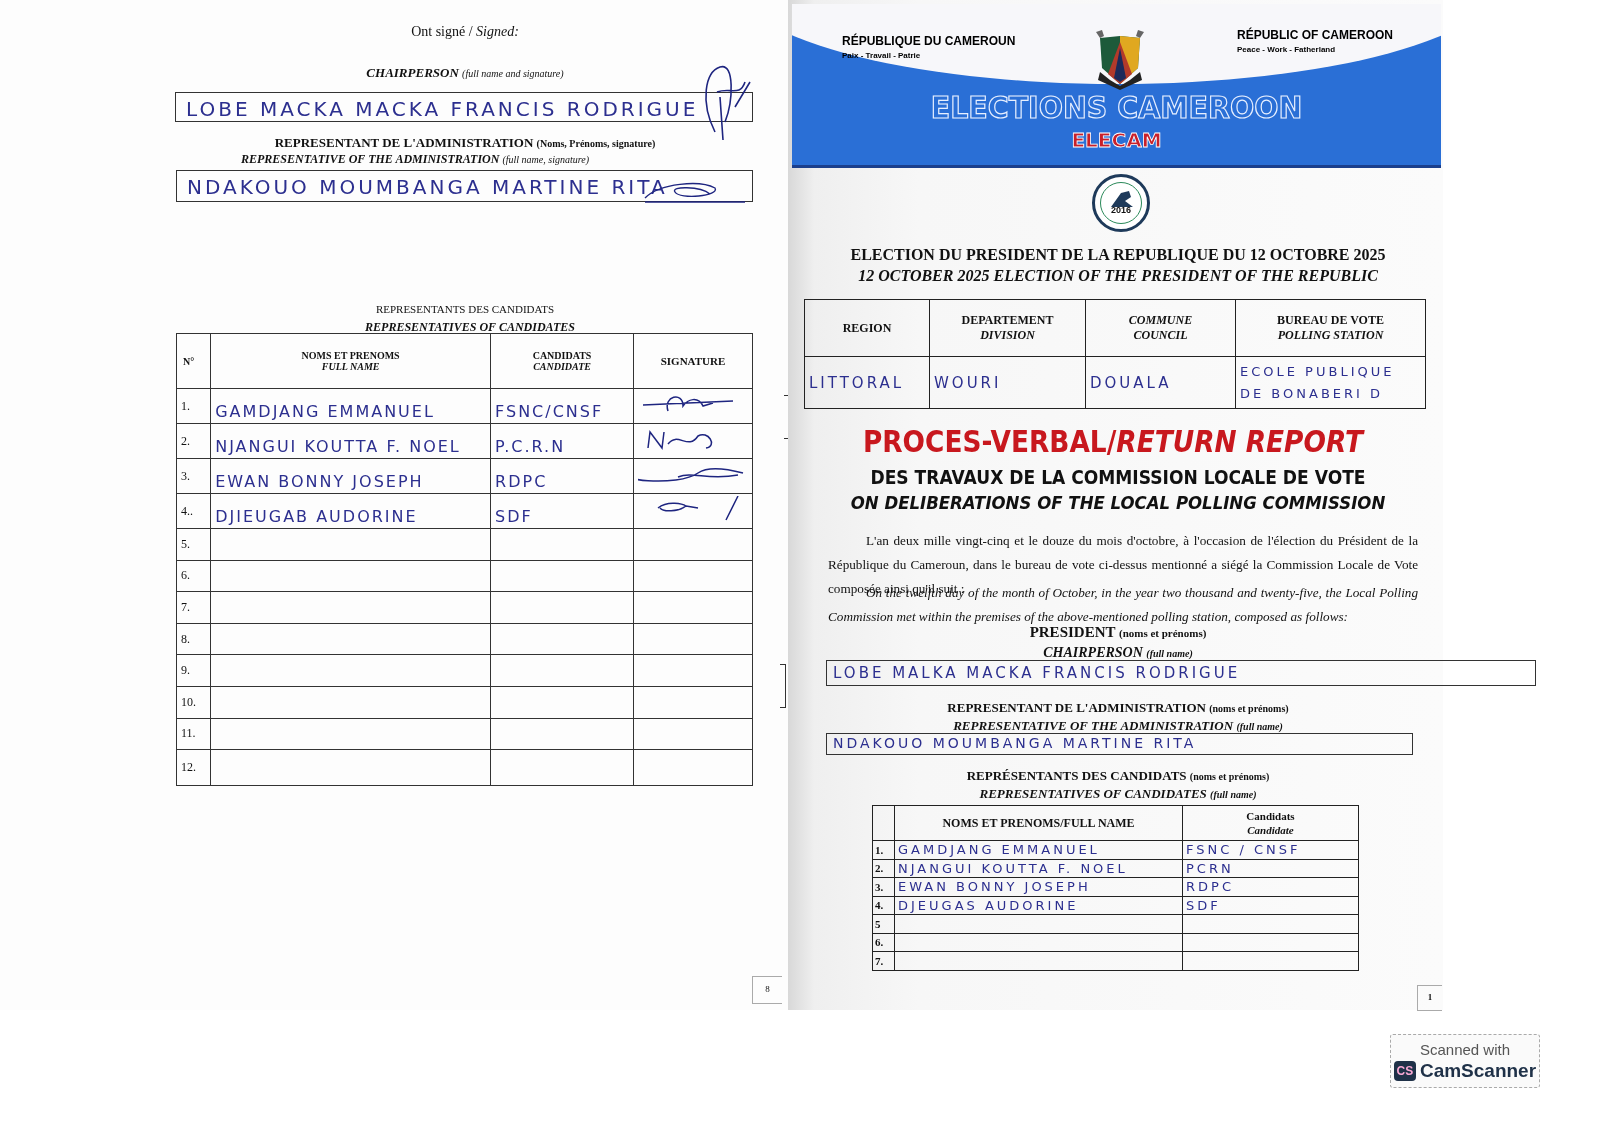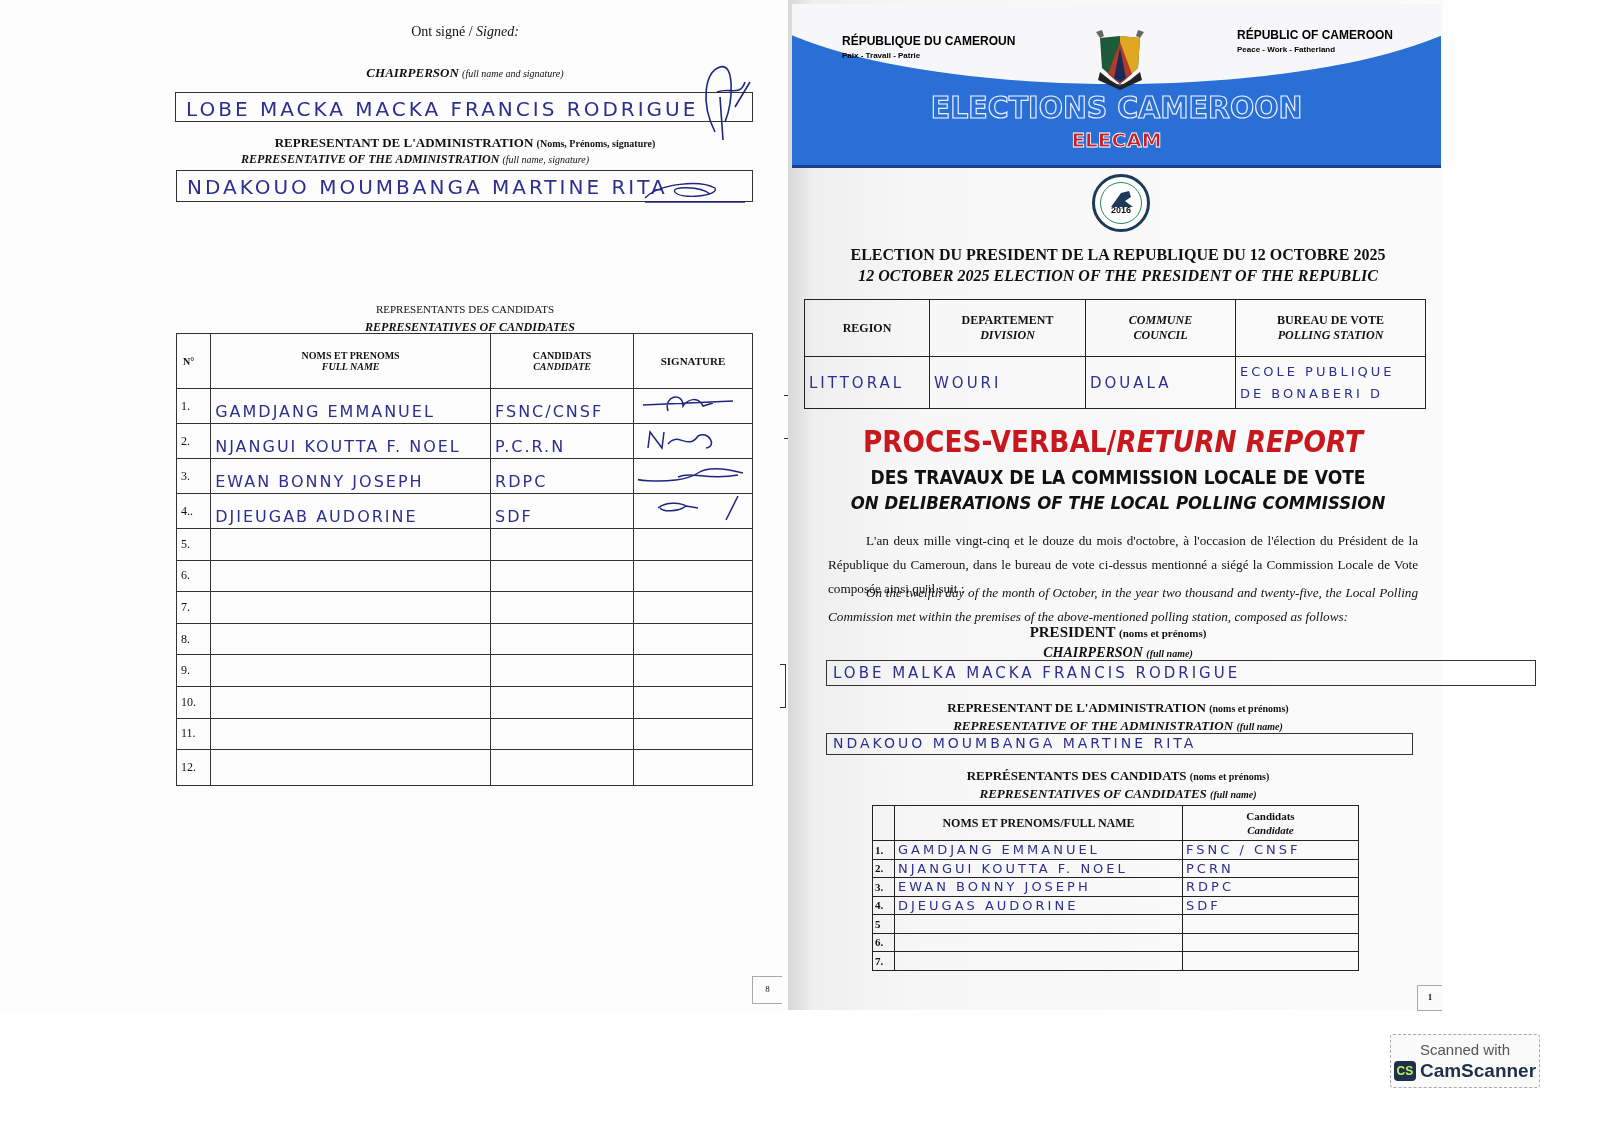--- a/index.html
+++ b/index.html
@@ -95,21 +95,21 @@
   table.cand2 td.num { width: 22px; font-weight: bold; font-size: 11px; padding: 0 2px; }
 
   .page-num-right { position: absolute; left: 1417px; top: 985px; width: 25px; height: 26px; border: 1px solid #aaa; border-right: none; font-size: 9px; font-weight: bold; text-align: center; line-height: 22px; }
 
   .binder-mark { position: absolute; width: 6px; height: 44px; border: 1.5px solid #333; border-left: none; }
 
   
   .cs-badge { position: absolute; left: 1390px; top: 1034px; width: 150px; height: 54px; border: 1.5px dashed #aaa; border-radius: 3px; background: #fafafa; font-family: "Liberation Sans", sans-serif; text-align: center; }
   .cs-top { font-size: 15px; color: #555; margin-top: 6px; }
   .cs-row { display: flex; align-items: center; justify-content: center; gap: 4px; margin-top: 2px; }
-  .cs-logo { background: #1f3148; color: #bef264; font-weight: bold; font-size: 12px; border-radius: 4px; width: 22px; height: 20px; line-height: 20px; }
+  .cs-logo { background: #1f3148; color: #f9a8d4; font-weight: bold; font-size: 12px; border-radius: 4px; width: 22px; height: 20px; line-height: 20px; }
   .cs-name { font-size: 19px; color: #1f3148; font-weight: bold; }
 </style>
 </head>
 <body>
 
 <div class="left-page">
   <div class="lp-center lp-signed">
     <span>Ont signé /</span>
     <i>Signed:</i>
   </div>

